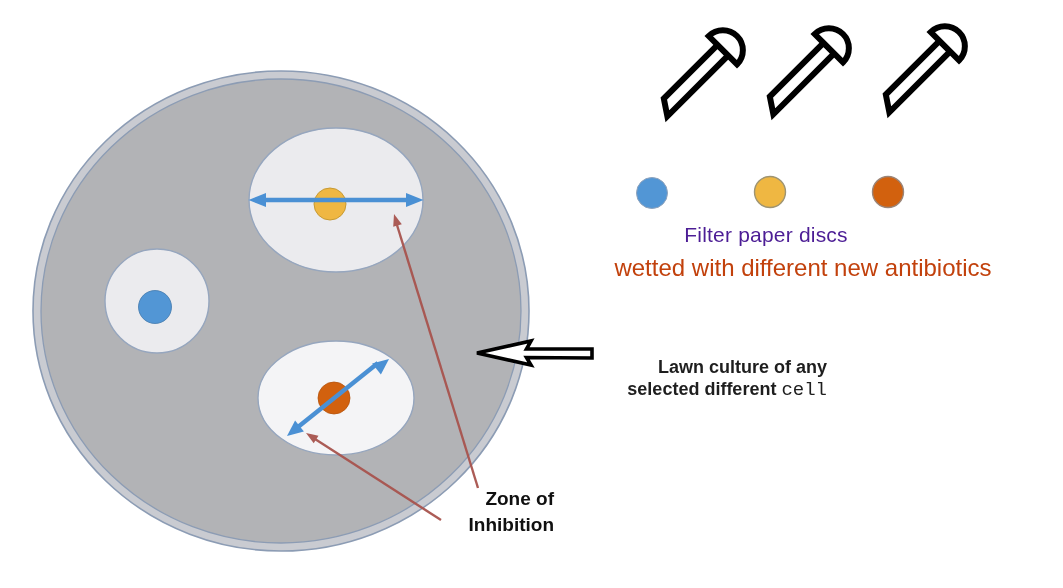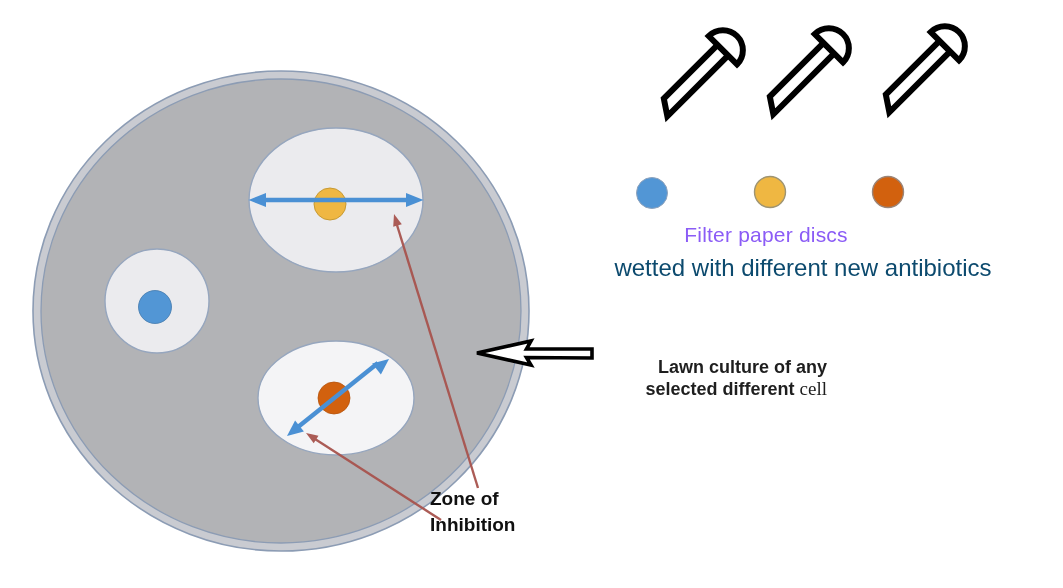--- a/index.html
+++ b/index.html
@@ -7,37 +7,37 @@
     position:relative;
     width:1063px;height:588px;
     background:#ffffff;
     font-family:"Liberation Sans", sans-serif;
     overflow:hidden;
   }
   .stage svg.diagram{position:absolute;left:0;top:0;}
   .txt{position:absolute;color:#1c1c1c;}
   .label-filter{
     left:641px;top:223px;width:250px;
-    text-align:center;font-size:21px;letter-spacing:.2px;color:#8b5cf6;
+    text-align:center;font-size:21px;letter-spacing:.2px;color:#4c1d95;
   }
   .label-wetted{
     left:562px;top:254px;width:482px;
-    text-align:center;font-size:24px;color:#0c4a6e;
+    text-align:center;font-size:24px;color:#c2410c;
   }
   .label-lawn{
     left:591px;top:356px;width:236px;
     text-align:right;font-size:18px;font-weight:700;line-height:22px;color:#1e1e1e;
   }
   .label-lawn .cell-word{
-    font-family:Liberation Serif, serif;
+    font-family:Liberation Mono, monospace;
     font-weight:400;font-size:19px;margin-left:5px;
   }
   .label-zone{
     left:430px;top:486px;width:124px;
-    text-align:left;font-size:19px;font-weight:700;line-height:26px;color:#101010;
+    text-align:right;font-size:19px;font-weight:700;line-height:26px;color:#101010;
   }
   .pin{stroke:#000;stroke-width:6;fill:#ffffff;stroke-linejoin:miter;}
 </style>
 </head>
 <body>
 
 <div class="stage">
 
   <svg class="diagram" width="1063" height="588" viewBox="0 0 1063 588">
 

